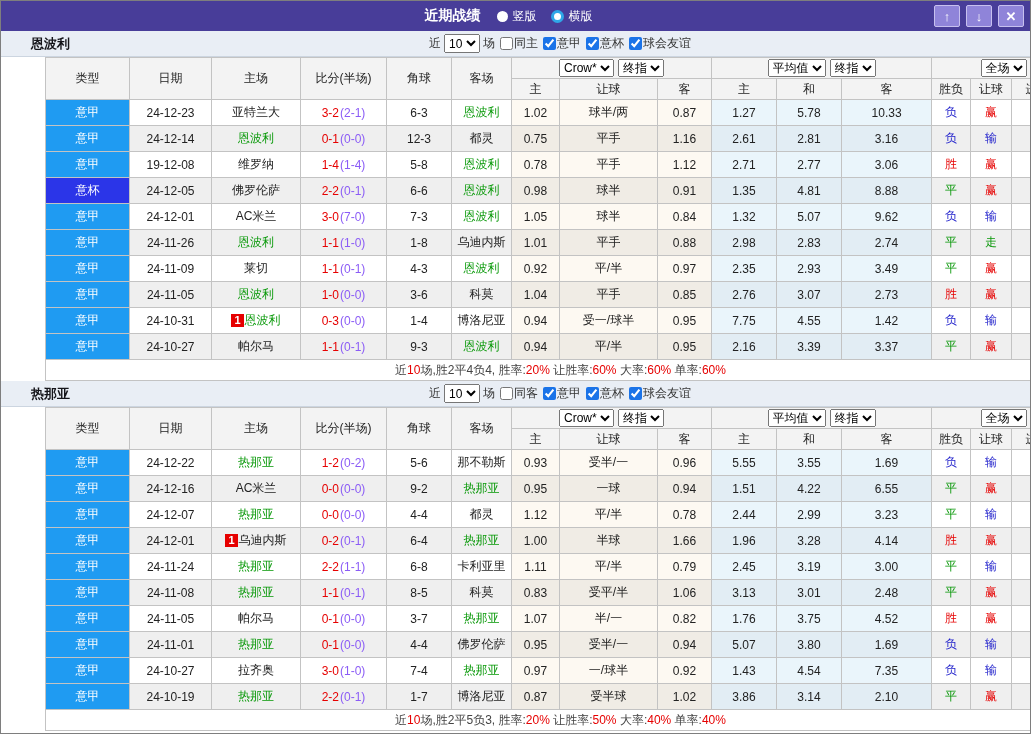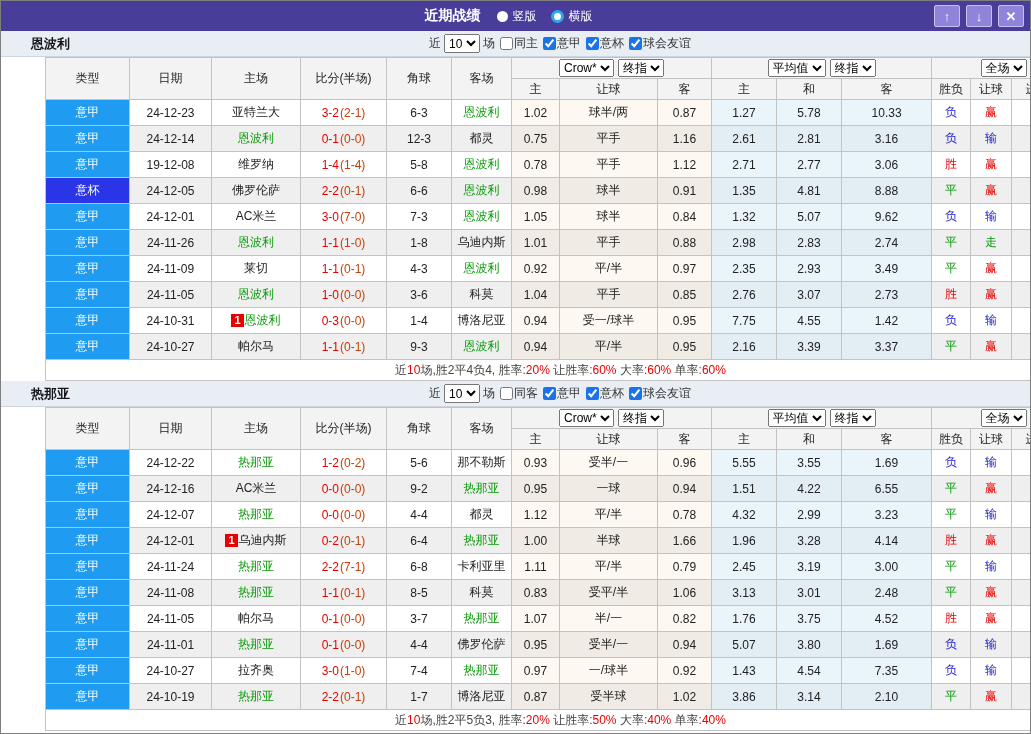--- a/index.html
+++ b/index.html
@@ -25,21 +25,21 @@
   
   table{border-collapse:collapse;width:1030px;table-layout:fixed;margin-left:44px;}
   th,td{border:1px solid #c3c3c3;text-align:center;padding:0;overflow:hidden;white-space:nowrap;}
   thead th{background:#f3f3f3;font-weight:400;color:#222;height:20px;font-size:12px;}
   thead select{font-size:12px;height:18px;margin:0 2px;vertical-align:middle;}
   tbody td{height:25px;font-size:12px;color:#222;}
   tr.alt td{background:#efefef;}
   td.odds{background:#fdf9f2;} tr.alt td.odds{background:#f0ece5;}
   td.avg{background:#eaf5fb;}  tr.alt td.avg{background:#e2edf4;}
   td.league-cell span{display:block;line-height:25px;}
-  .ht{margin-left:1px;color:#c2410c;}
+  .ht{margin-left:1px;color:#8b5cf6;}
   .rc{display:inline-block;color:#fff;font-size:11px;line-height:13px;padding:0 3px;margin-right:1px;font-weight:bold;}
   tr.summary td{height:20px;color:#444;background:#fff;}
   tr.summary span{white-space:pre;}
 </style>
 </head>
 <body>
 
 <div class="window">
   <div class="titlebar">
     <span class="title">近期战绩</span>
@@ -436,21 +436,21 @@
               <span>意甲</span>
             </td>
             <td>24-12-07</td>
             <td><span style="color: rgb(9, 153, 9);">热那亚</span></td>
             <td><span class="ft" style="color: rgb(230, 0, 0);">0-0</span><span class="ht">(0-0)</span></td>
             <td>4-4</td>
             <td><span>都灵</span></td>
             <td class="odds">1.12</td>
             <td class="odds">平/半</td>
             <td class="odds">0.78</td>
-            <td class="avg">4.32</td>
+            <td class="avg">2.44</td>
             <td class="avg">2.99</td>
             <td class="avg">3.23</td>
             <td style="color: rgb(8, 151, 8);">平</td>
             <td style="color: rgb(35, 35, 204);">输</td>
             <td style="color: rgb(35, 35, 204);">小</td>
           </tr>
           <tr class="alt">
             <td class="league-cell" style="background: rgb(31, 155, 242); color: rgb(255, 255, 255);">
               <span>意甲</span>
             </td>
@@ -468,21 +468,21 @@
             <td style="color: rgb(230, 0, 0);">胜</td>
             <td style="color: rgb(230, 0, 0);">赢</td>
             <td style="color: rgb(35, 35, 204);">小</td>
           </tr>
           <tr>
             <td class="league-cell" style="background: rgb(31, 155, 242); color: rgb(255, 255, 255);">
               <span>意甲</span>
             </td>
             <td>24-11-24</td>
             <td><span style="color: rgb(9, 153, 9);">热那亚</span></td>
-            <td><span class="ft" style="color: rgb(230, 0, 0);">2-2</span><span class="ht">(7-1)</span></td>
+            <td><span class="ft" style="color: rgb(230, 0, 0);">2-2</span><span class="ht">(1-1)</span></td>
             <td>6-8</td>
             <td><span>卡利亚里</span></td>
             <td class="odds">1.11</td>
             <td class="odds">平/半</td>
             <td class="odds">0.79</td>
             <td class="avg">2.45</td>
             <td class="avg">3.19</td>
             <td class="avg">3.00</td>
             <td style="color: rgb(8, 151, 8);">平</td>
             <td style="color: rgb(35, 35, 204);">输</td>

